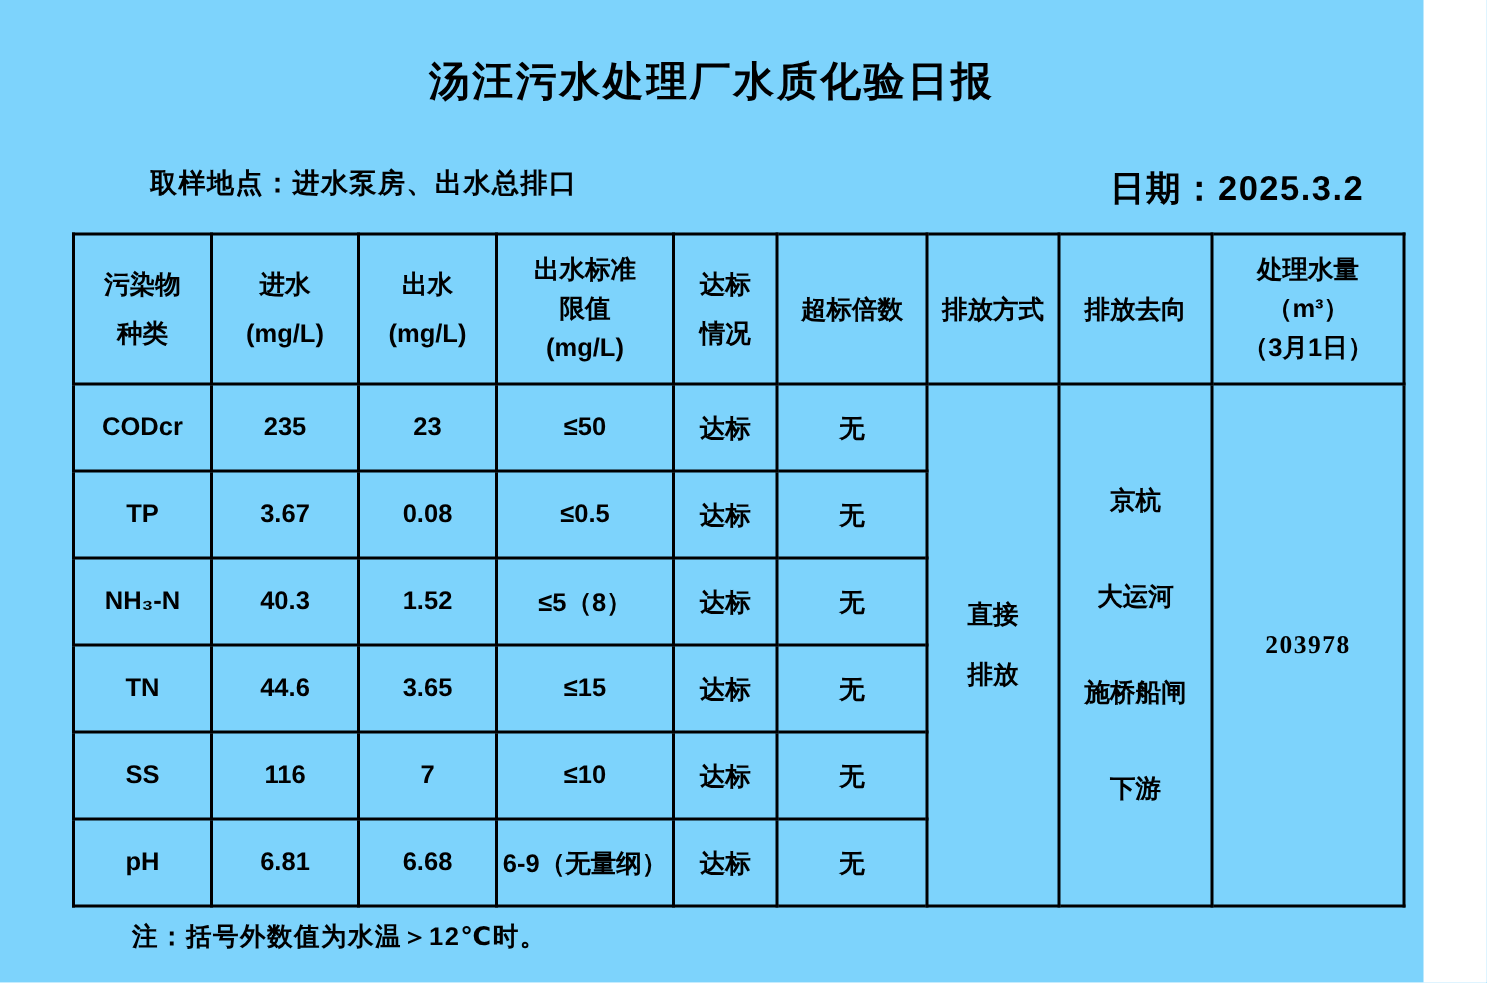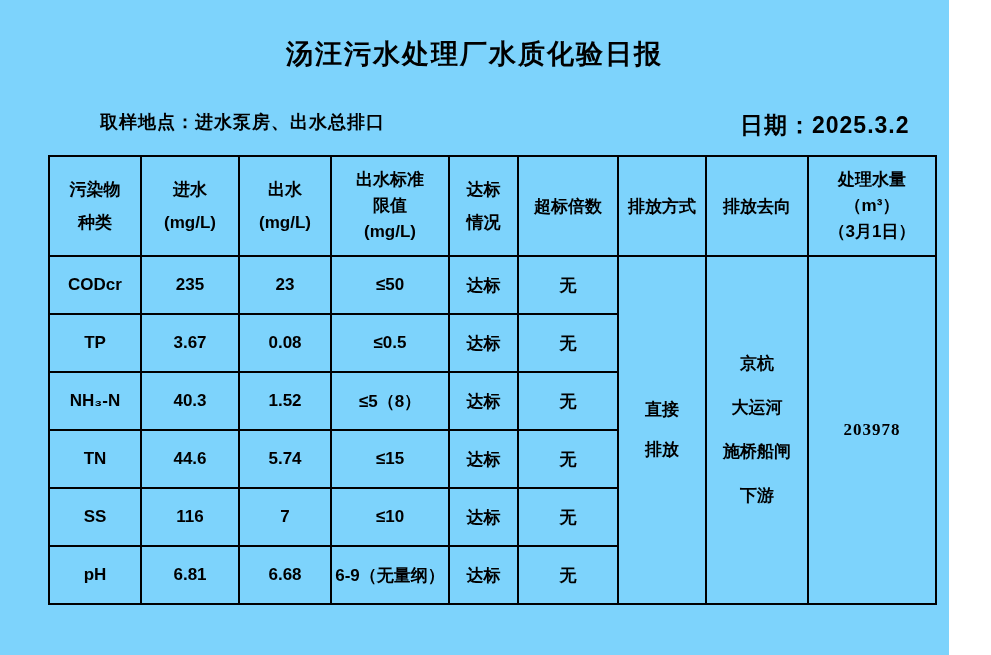--- a/index.html
+++ b/index.html
@@ -40,21 +40,21 @@
     padding:0;
     font-weight:bold;
     font-size:17px;
     white-space:pre-line;
   }
   tr.header-row{height:100px;}
   tr.data-row{height:58px;}
   .lh2{line-height:33px;}
   .lh3{line-height:26px;}
   td.mode-cell{line-height:40px;border-radius:31px;}
-  td.dest-cell{line-height:44px;}
+  td.dest-cell{line-height:64px;}
   td.volume-cell{
     font-family:Liberation Serif, serif;
     font-weight:normal;
     font-size:29px;
     letter-spacing:1px;
   }
   .footnote{
     position:absolute;left:88px;top:613px;
     font-size:17px;font-weight:bold;letter-spacing:1px;
   }
@@ -130,21 +130,21 @@
       <td>NH₃-N</td>
       <td>40.3</td>
       <td>1.52</td>
       <td>≤5（8）</td>
       <td>达标</td>
       <td>无</td>
     </tr>
     <tr class="data-row">
       <td>TN</td>
       <td>44.6</td>
-      <td>5.74</td>
+      <td>3.65</td>
       <td>≤15</td>
       <td>达标</td>
       <td>无</td>
     </tr>
     <tr class="data-row">
       <td>SS</td>
       <td>116</td>
       <td>7</td>
       <td>≤10</td>
       <td>达标</td>
@@ -154,14 +154,15 @@
       <td>pH</td>
       <td>6.81</td>
       <td>6.68</td>
       <td>6-9（无量纲）</td>
       <td>达标</td>
       <td>无</td>
     </tr>
   </tbody>
     </table>
 
+  <div class="footnote">注：括号外数值为水温＞12℃时。</div>
 
 </div>
 
 </body></html>

